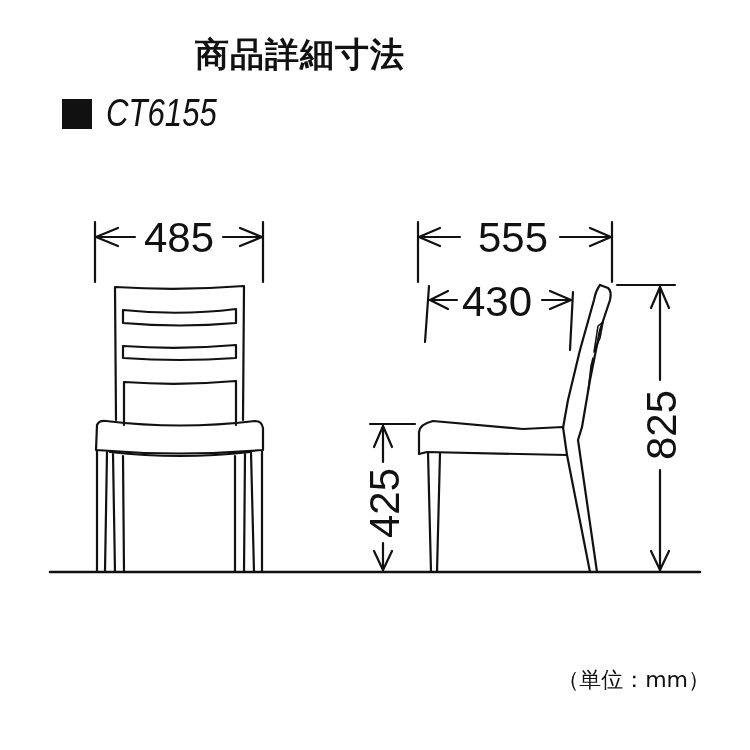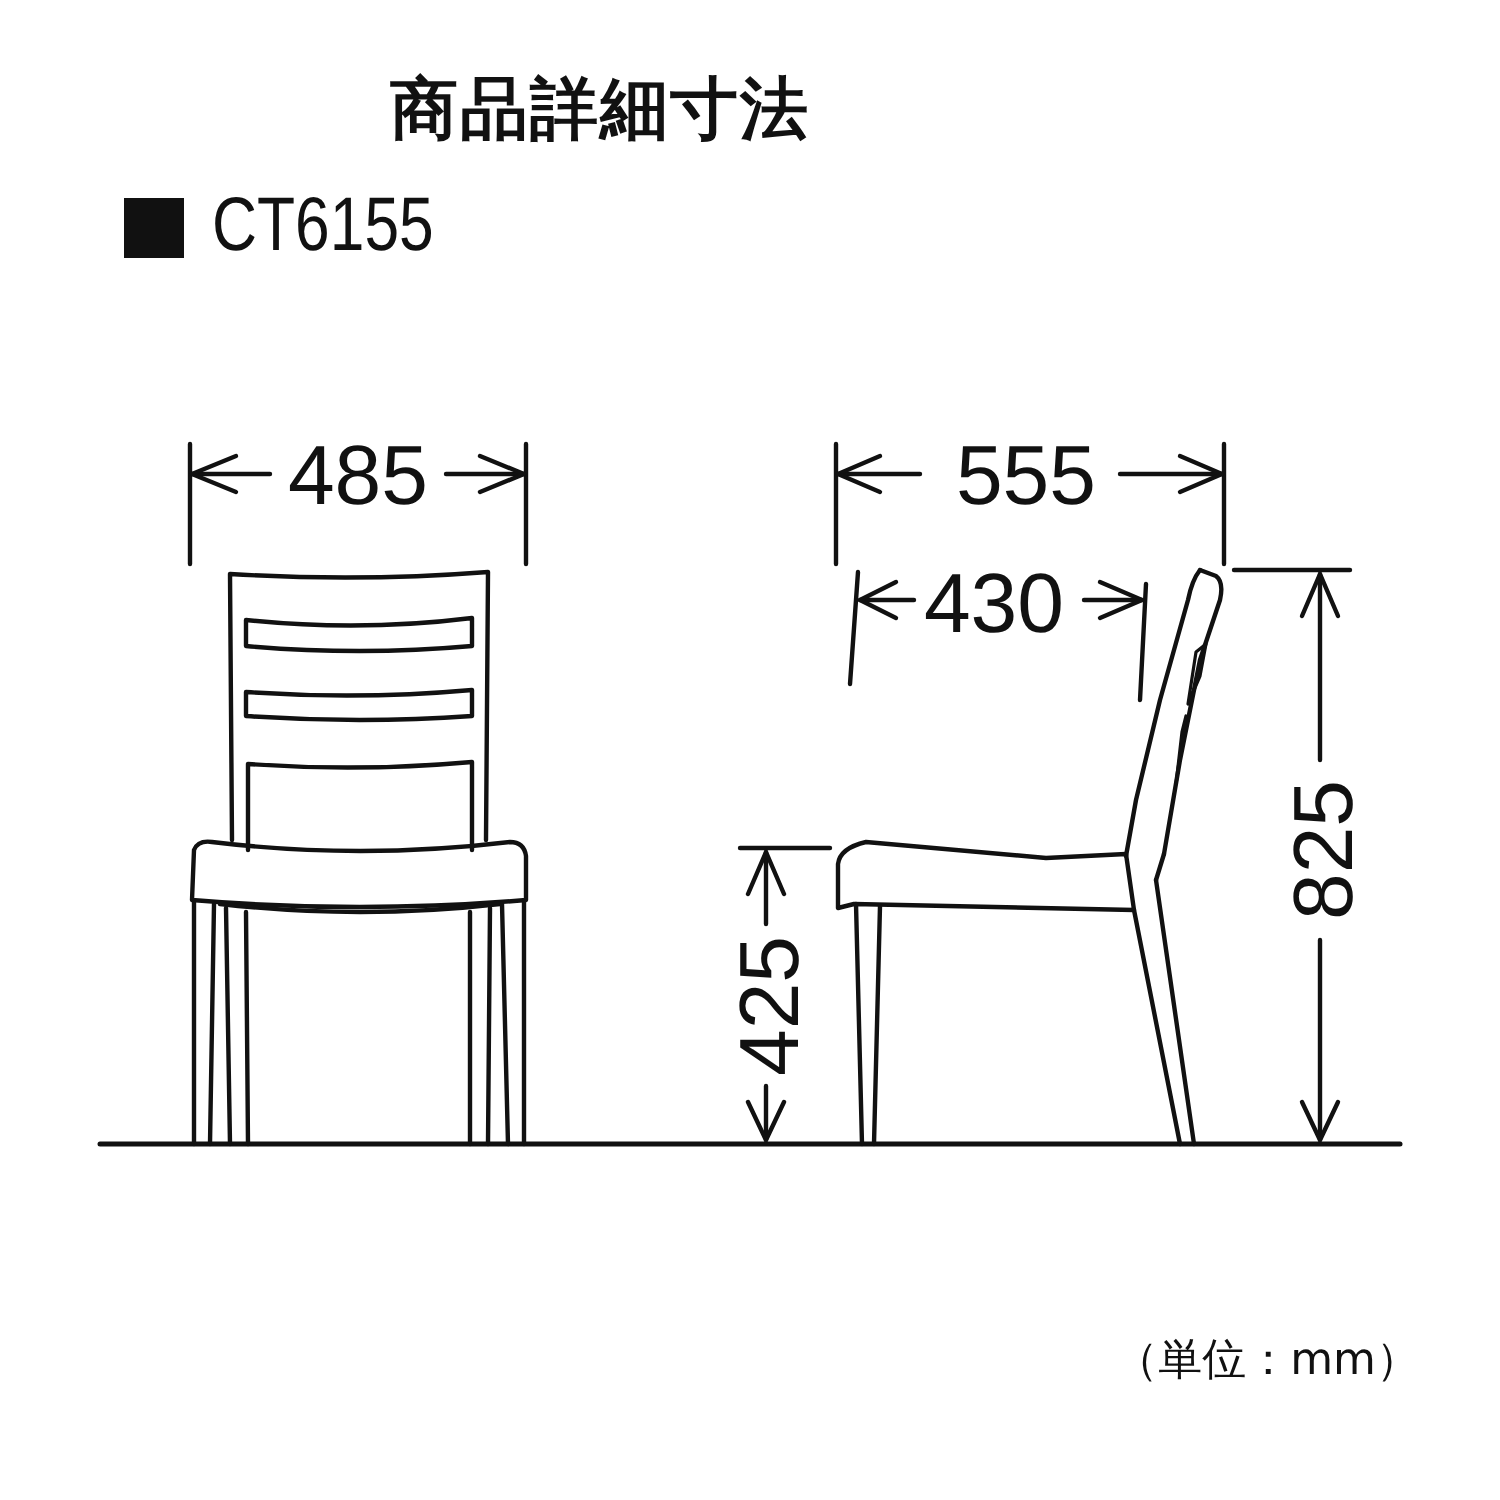--- a/index.html
+++ b/index.html
@@ -1,20 +1,20 @@
 <!DOCTYPE html>
 <html><head>
 <meta charset="utf-8">
 <style>
   html, body { margin:0; padding:0; background:#ffffff; }
   body { width:750px; height:750px; position:relative; overflow:hidden;
          font-family:"DejaVu Sans", "Liberation Sans", sans-serif; color:#111; }
   .title { position:absolute; left:0; width:600px; top:32px; text-align:center;
            font-size:34px; font-weight:bold; letter-spacing:1px; }
-  .model { position:absolute; left:62px; top:92px; display:flex; align-items:center; }
+  .model { position:absolute; left:62px; top:92px; display:flex; align-items:center;font-style:italic; }
   .model .sq { width:30px; height:30px; background:#111; margin-right:14px; }
   .model .code { font-family:"Liberation Sans", sans-serif; font-size:38px;
                  transform:scaleX(0.82); transform-origin:left center; }
   .unit { position:absolute; right:40px; top:665px; font-size:22px;text-align:right; }
   svg { position:absolute; left:0; top:0; }
   .dimtxt { font-family:"Liberation Sans", sans-serif; font-size:42px; fill:#111; }
 </style>
 </head>
 <body>
 

